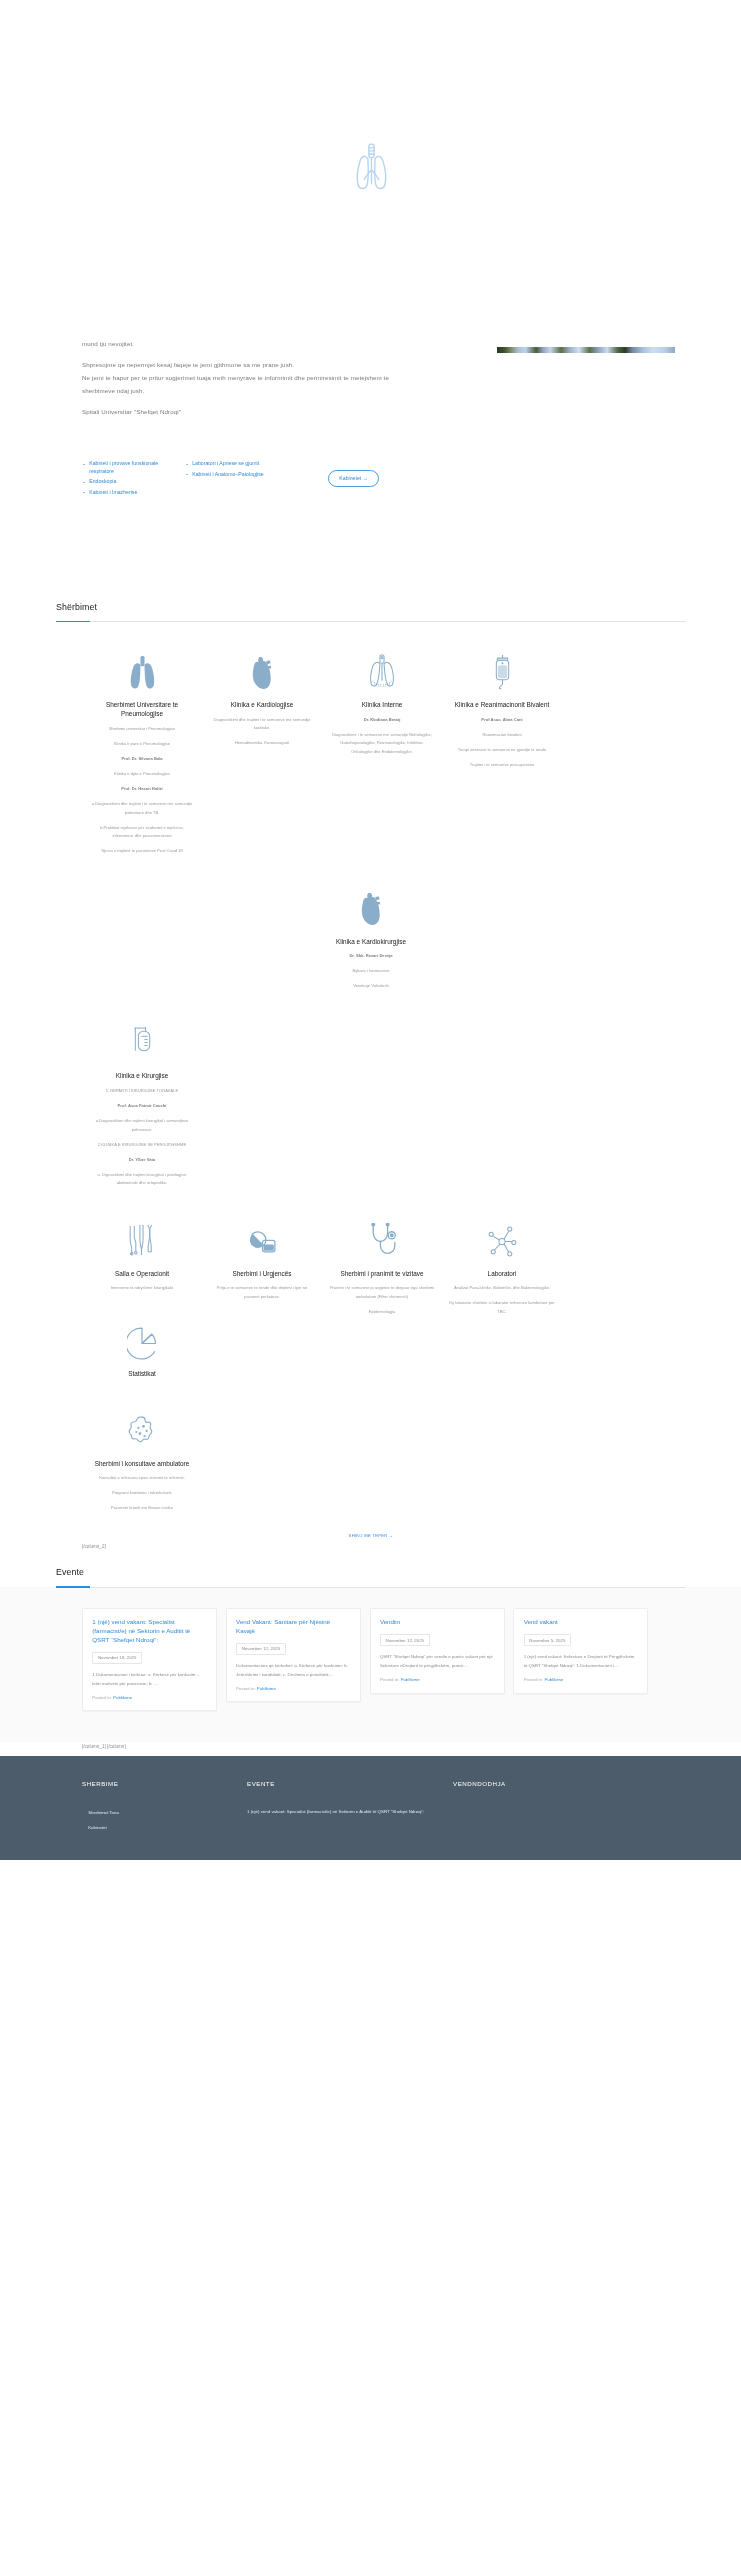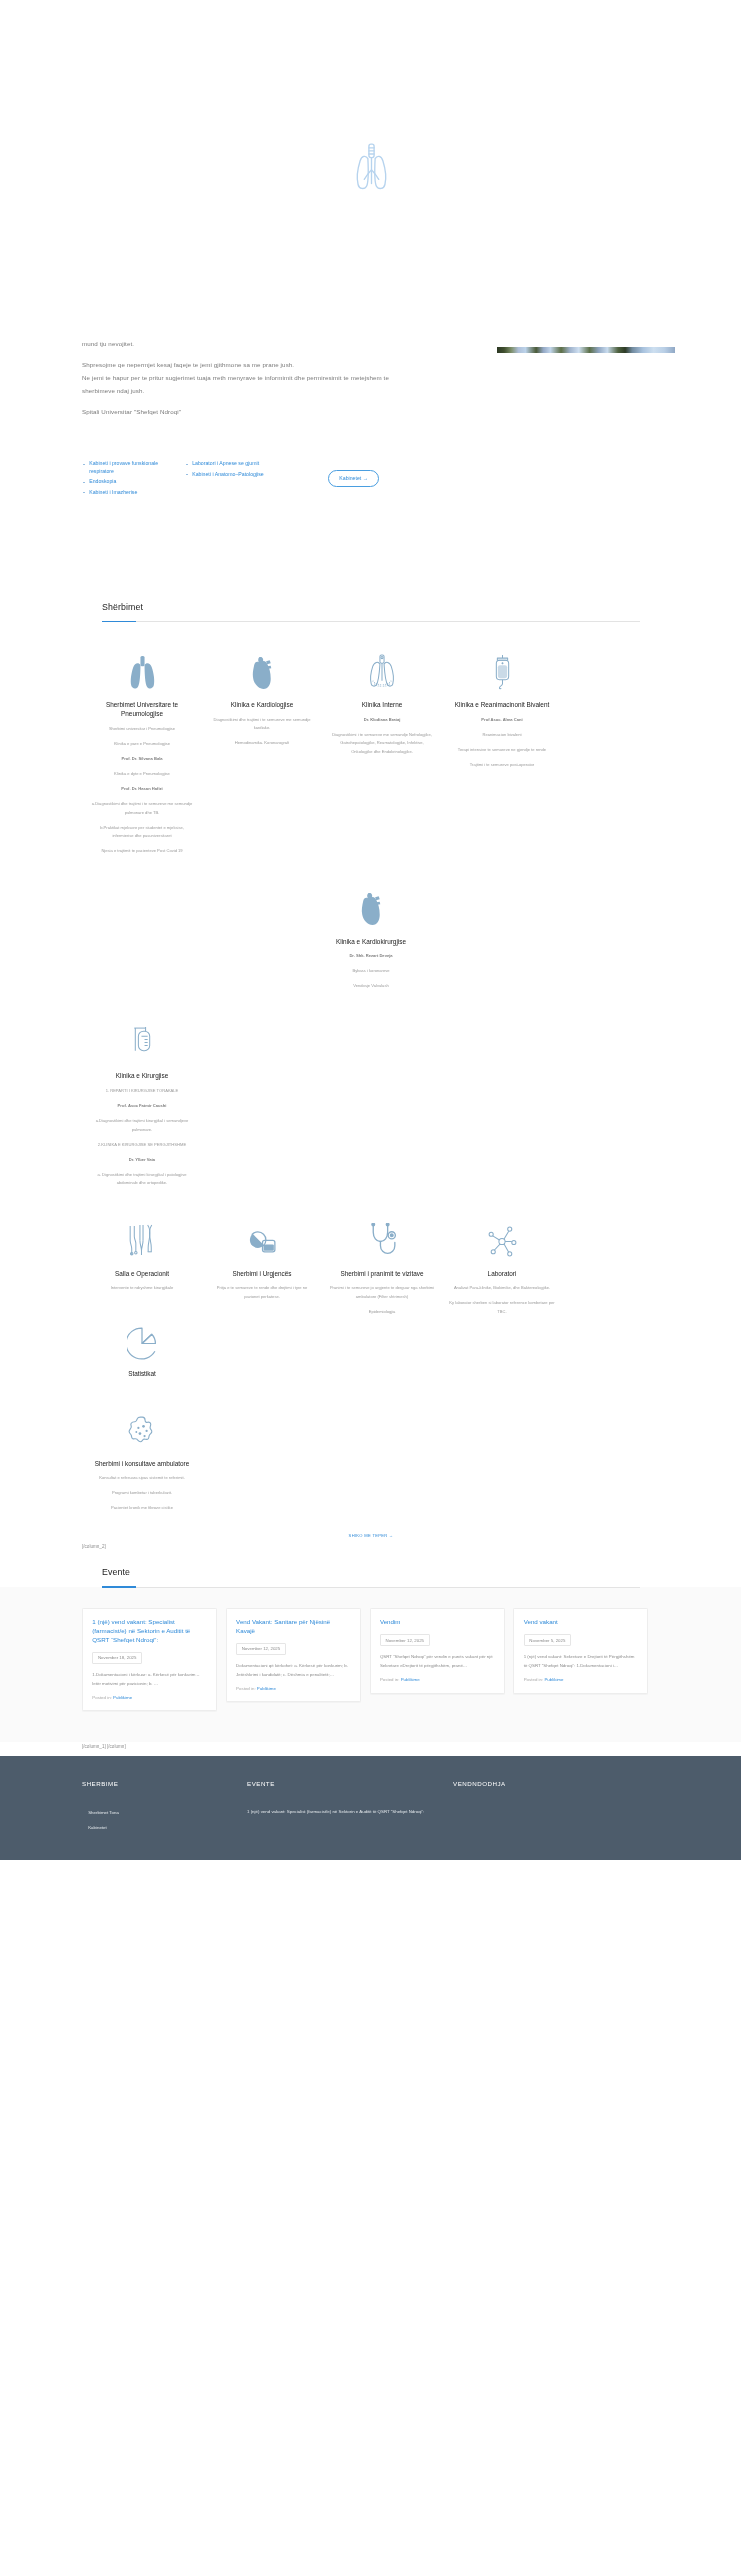--- a/index.html
+++ b/index.html
@@ -74,21 +74,21 @@
     color: #2f8ad8;
     background: #fff;
     font-size: 5.2px;
     padding: 4.6px 10.3px;
     cursor: pointer;
     font-family: inherit;
     white-space: nowrap;
   }
 
   
-  .section-head { padding: 0 102px; margin-top: 0; }
+  .section-head { padding: 0 56px; margin-top: 0; }
   .section-title {
     font-size: 8.8px;
     font-weight: 400;
     color: #222;
     letter-spacing: 0.1px;
     padding-bottom: 9.3px;
   }
   .section-rule {
     height: 0.5px;
     background: #e3e3e3;

